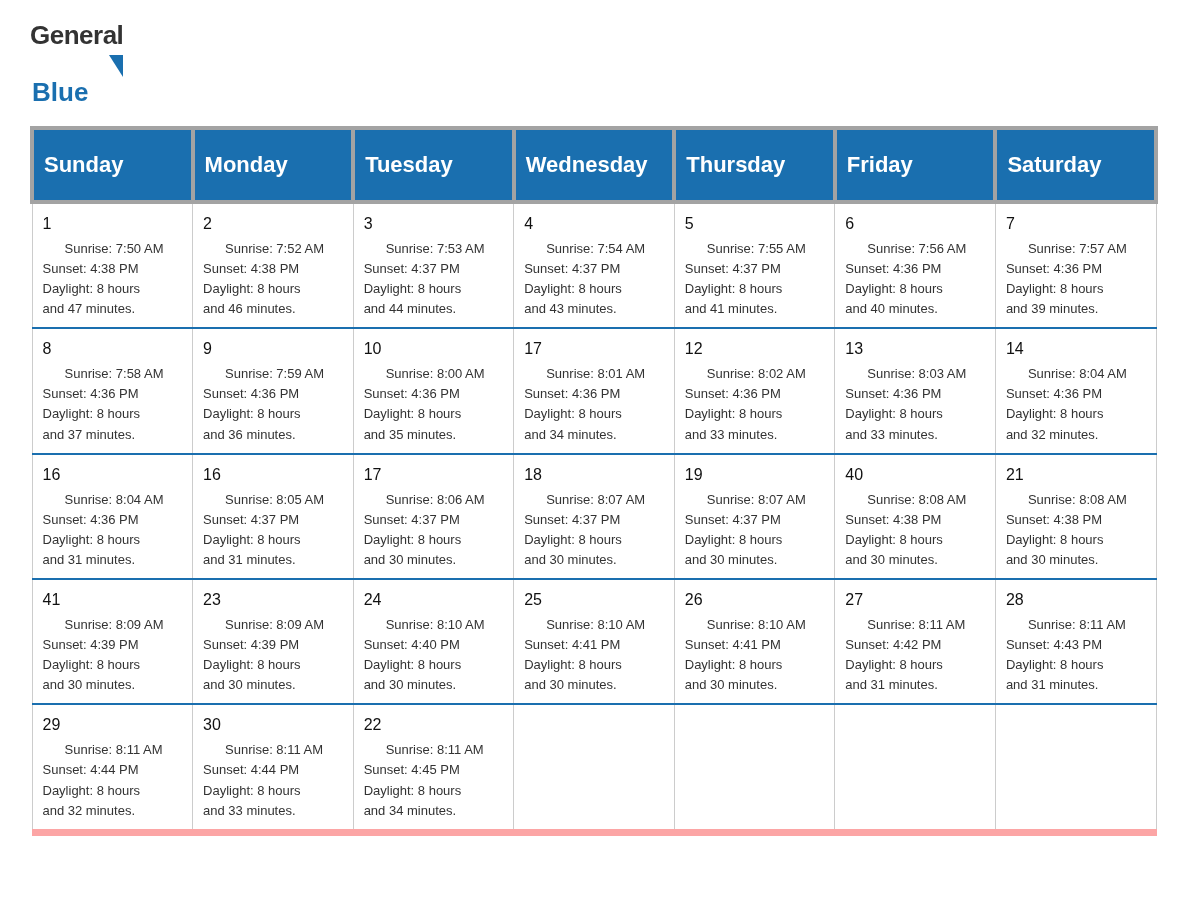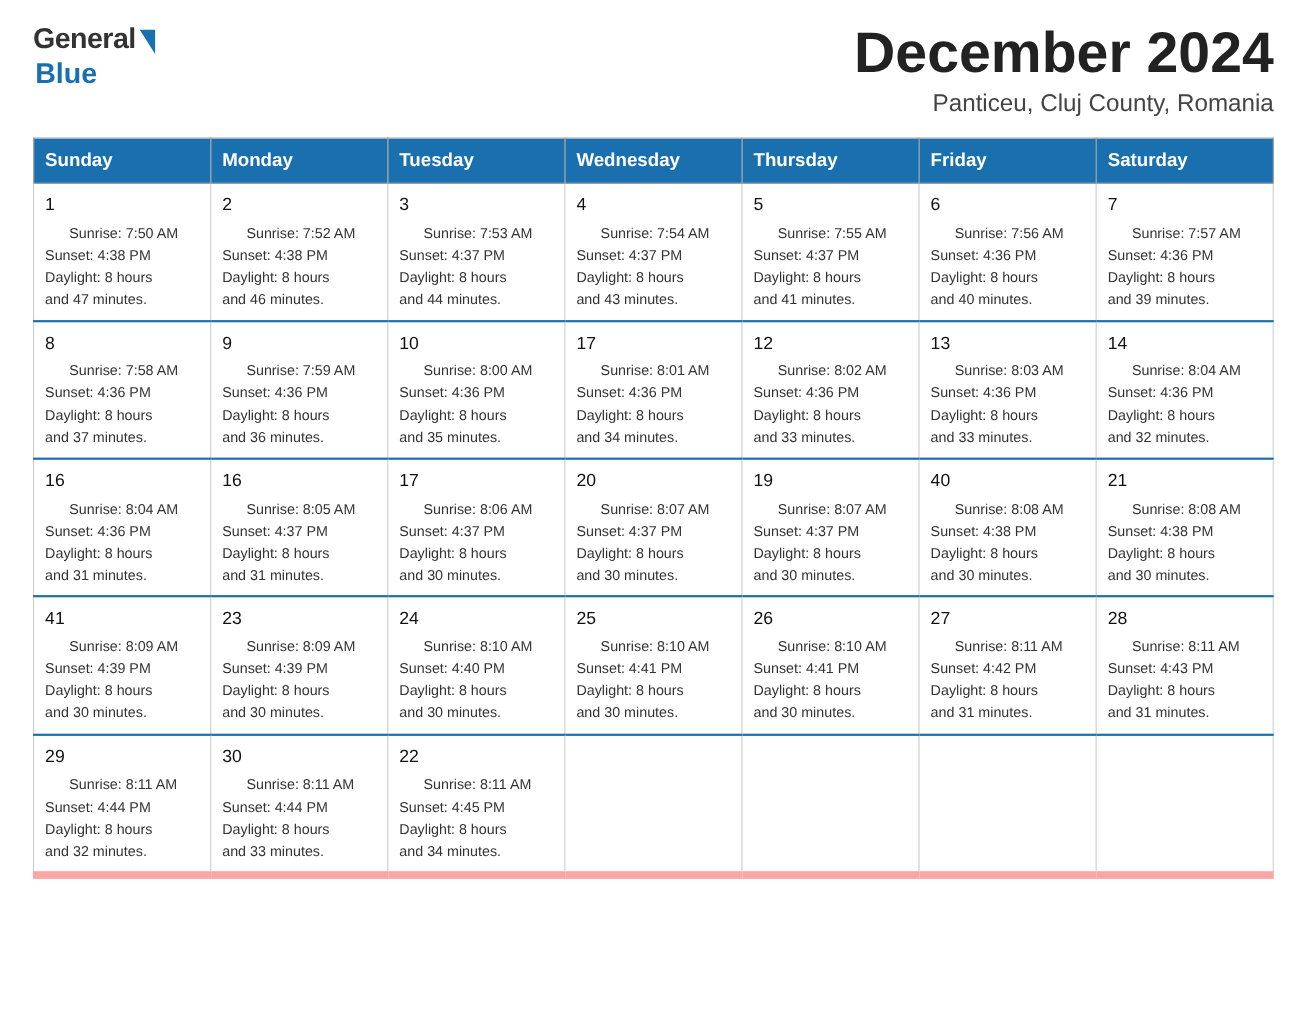--- a/index.html
+++ b/index.html
@@ -16,21 +16,22 @@
       align-items: flex-start;
       margin-bottom: 18px;
     }
     .logo {
       display: flex;
       flex-direction: column;
       align-items: flex-start;
     }
     .logo-top {
       display: flex;
-      align-items: center;
+      align-items: flex-end;
+      flex-direction: column;
     }
     .logo-general {
       font-size: 26px;
       font-weight: bold;
       color: #333;
       letter-spacing: -0.5px;
     }
     .logo-triangle {
       width: 0;
       height: 0;
@@ -62,25 +63,25 @@
       margin-top: 4px;
     }
     .calendar {
       width: 100%;
       border-collapse: collapse;
       border: 1.5px solid #1a6faf;
     }
     .calendar th {
       background: #1a6faf;
       color: #fff;
-      font-size: 17px;
-      font-weight: bold;
-      padding: 10px 10px;
+      font-size: 22px;
+      font-weight: bold;
+      padding: 22px 10px;
       text-align: left;
-      border: 1px solid #a3a3a3;
+      border: 4px solid #a3a3a3;
     }
     .calendar td {
       vertical-align: top;
       width: calc(100%/7);
       padding: 8px 10px;
       border: 1px solid #ccc;
       font-size: 13px;
       color: #222;
       line-height: 1.55;
     }
@@ -112,24 +113,20 @@
 </head>
 <body>
 
 <div class="header-area">
   <div class="logo">
     <div class="logo-top">
       <span class="logo-general">General</span>
       <div class="logo-triangle"></div>
     </div>
     <span class="logo-blue">Blue</span>
-  </div>
-  <div class="title-area">
-    <div class="main-title">December 2024</div>
-    <div class="subtitle">Panticeu, Cluj County, Romania</div>
   </div>
 </div>
 
 <table class="calendar">
   <thead>
     <tr>
       <th>Sunday</th>
       <th>Monday</th>
       <th>Tuesday</th>
       <th>Wednesday</th>
@@ -206,21 +203,21 @@
       </td>
         <td>
         <span class="day-num">16</span>
         <span class="day-info">Sunrise: 8:05 AM<br>Sunset: 4:37 PM<br>Daylight: 8 hours<br>and 31 minutes.</span>
       </td>
         <td>
         <span class="day-num">17</span>
         <span class="day-info">Sunrise: 8:06 AM<br>Sunset: 4:37 PM<br>Daylight: 8 hours<br>and 30 minutes.</span>
       </td>
         <td>
-        <span class="day-num">20</span>
+        <span class="day-num">18</span>
         <span class="day-info">Sunrise: 8:07 AM<br>Sunset: 4:37 PM<br>Daylight: 8 hours<br>and 30 minutes.</span>
       </td>
         <td>
         <span class="day-num">19</span>
         <span class="day-info">Sunrise: 8:07 AM<br>Sunset: 4:37 PM<br>Daylight: 8 hours<br>and 30 minutes.</span>
       </td>
         <td>
         <span class="day-num">40</span>
         <span class="day-info">Sunrise: 8:08 AM<br>Sunset: 4:38 PM<br>Daylight: 8 hours<br>and 30 minutes.</span>
       </td>

